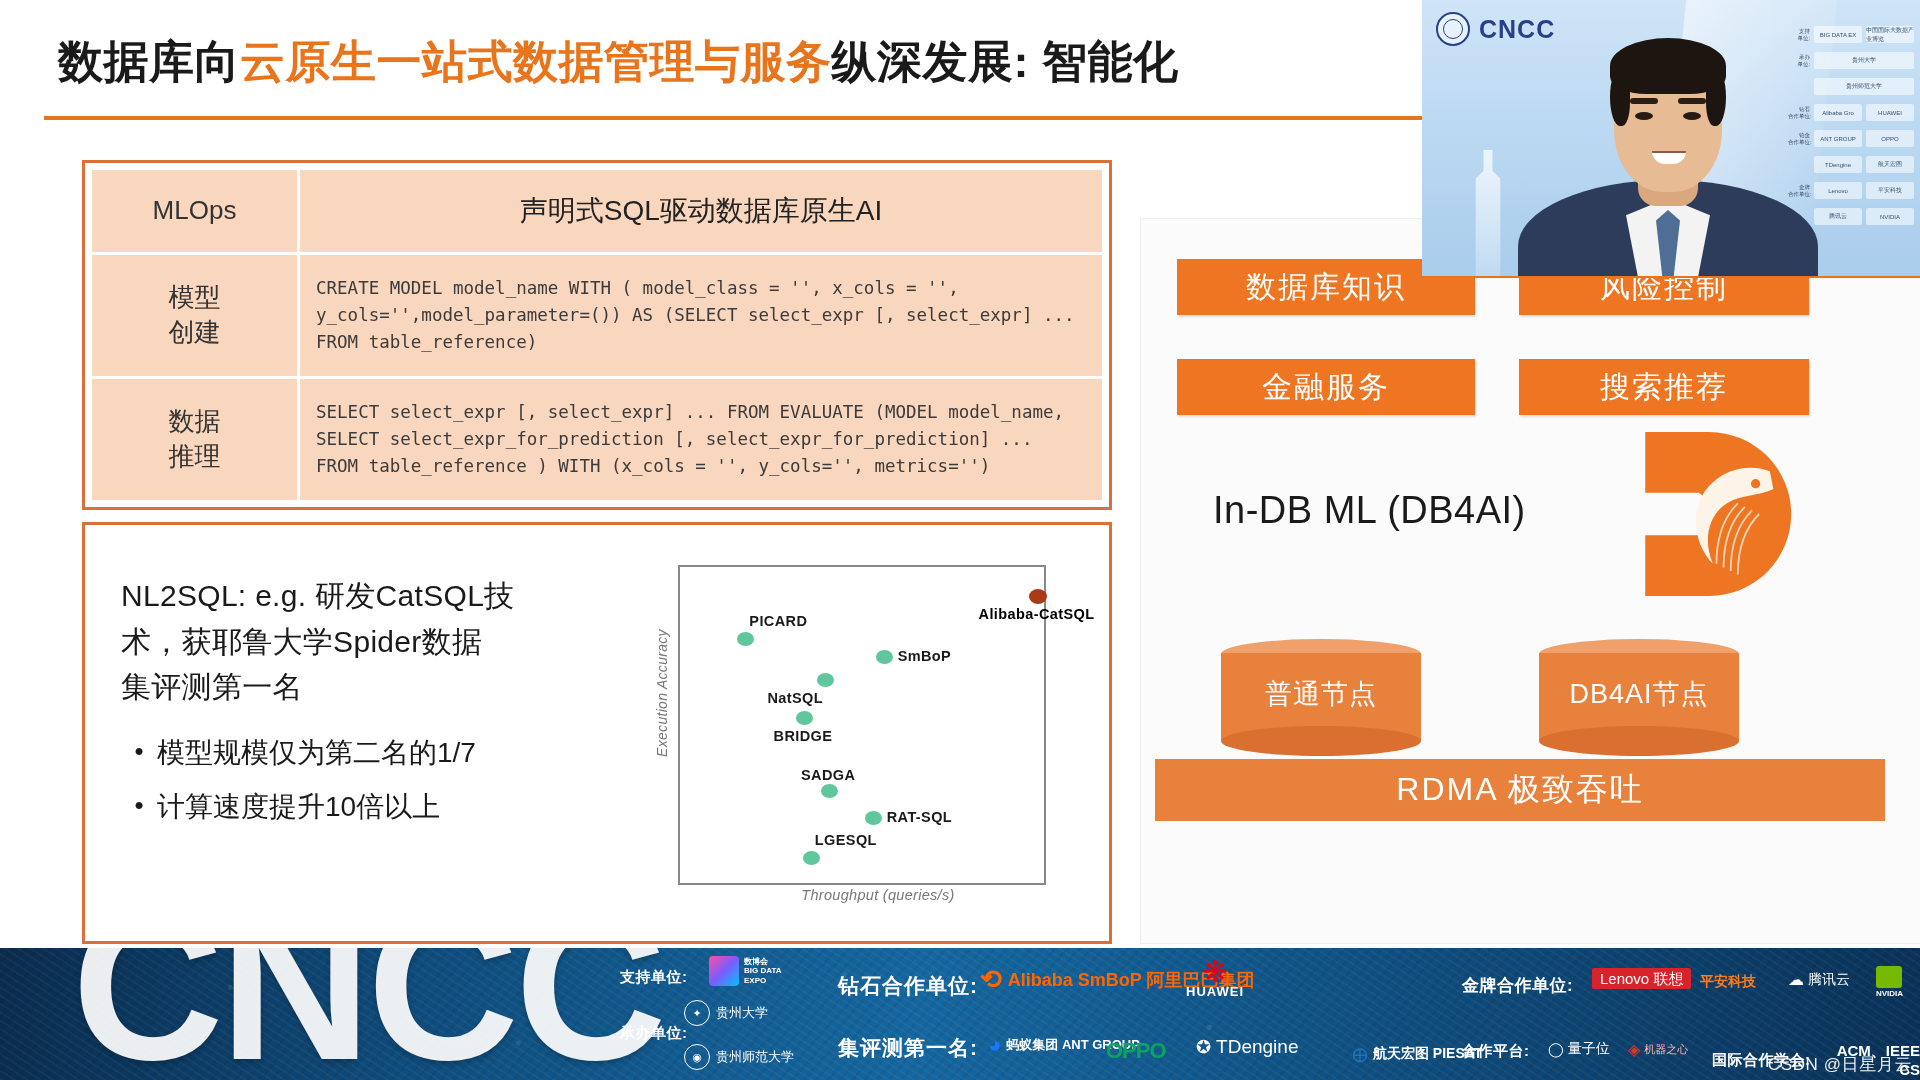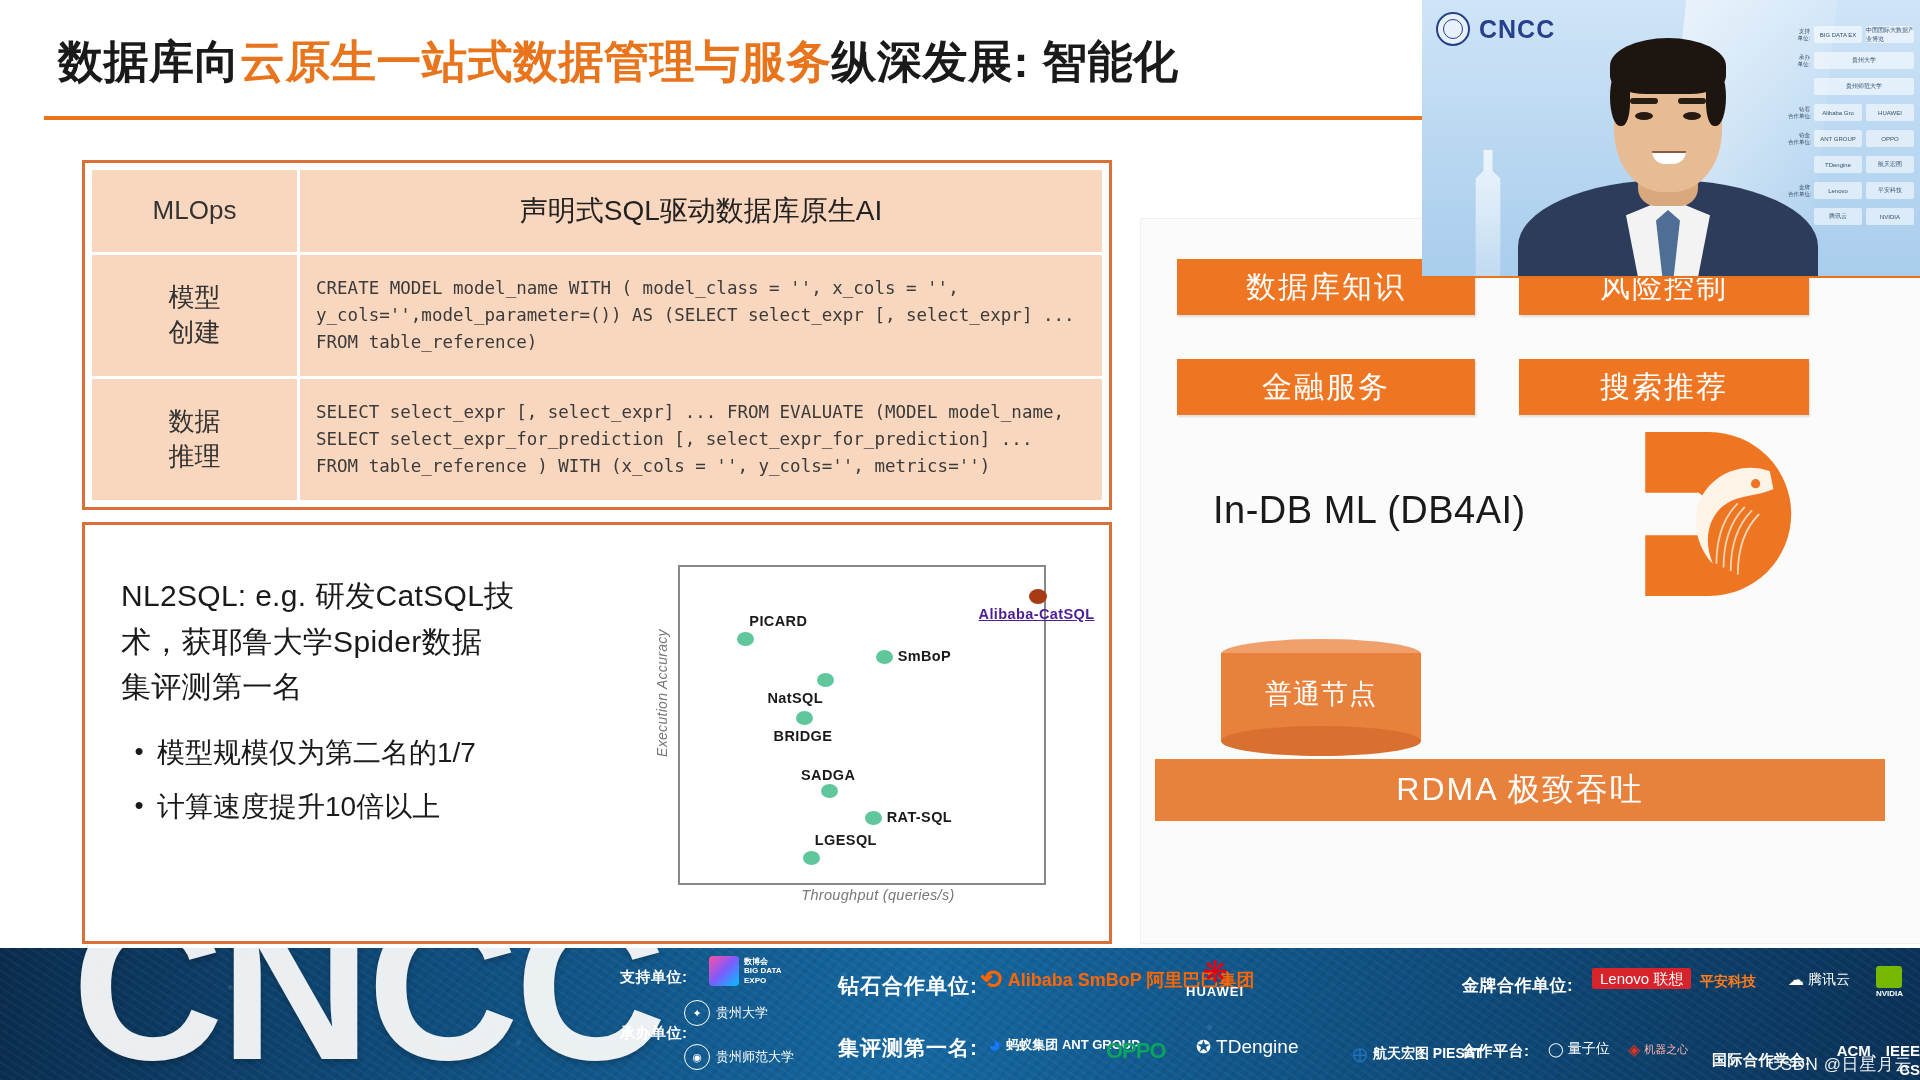--- a/index.html
+++ b/index.html
@@ -56,21 +56,21 @@
     transform:rotate(-90deg); transform-origin:center center;
     font-size:14px; font-style:italic; color:#777; text-align:center; letter-spacing:0.3px;
   }
   #xlabel {
     position:absolute; left:48px; top:322px; width:400px; text-align:center;
     font-size:14.5px; font-style:italic; color:#777; letter-spacing:0.3px;
   }
   .pt { position:absolute; width:17px; height:14px; border-radius:50%; background:#5FC79B; }
   .pt.hi { background:#A83A14; width:18px; height:15px; }
   .pt-lbl { position:absolute; font-size:14.5px; font-weight:bold; color:#1a1a1a; white-space:nowrap; letter-spacing:0.4px; }
-  .pt-lbl.hi { color:#4c1d95;text-decoration:underline; }
+  .pt-lbl.hi { color:#000000; }
 
   
   #right-panel {
     position:absolute; left:1140px; top:218px; width:792px; height:726px;
     background:#FBFBFB; border:1px solid #f0f0f0;
   }
   .cap-box {
     position:absolute; background:#EE7622; color:#fff;
     font-size:30px; display:flex; align-items:center; justify-content:center;
     letter-spacing:2px; box-shadow:1px 2px 2px rgba(0,0,0,.12);
@@ -279,20 +279,26 @@
         <path d="M72 50 C64 58 60 70 60 84"></path>
       </g>
     </svg>
 
     <div class="cyl" id="cyl-0">
       <div class="top"></div>
       <div class="body"></div>
       <div class="bot"></div>
       <div class="lbl">普通节点</div>
     </div>
+    <div class="cyl" id="cyl-1">
+      <div class="top"></div>
+      <div class="body"></div>
+      <div class="bot"></div>
+      <div class="lbl">DB4AI节点</div>
+    </div>
 
     <div id="rdma-bar">RDMA 极致吞吐</div>
   </div>
 
   <div id="footer">
     <div id="cncc-watermark">CNCC</div>
 
     <div class="foot-col" style="left:620px; top:20px;">
       <span class="foot-lbl">支持单位:</span>
     </div>

